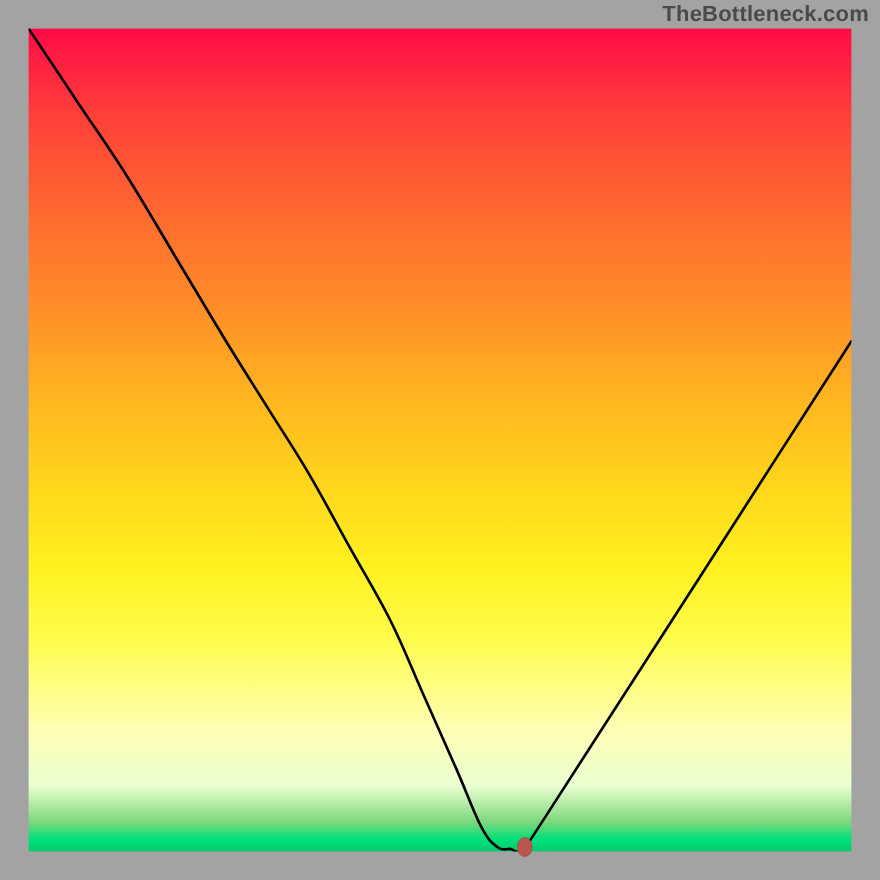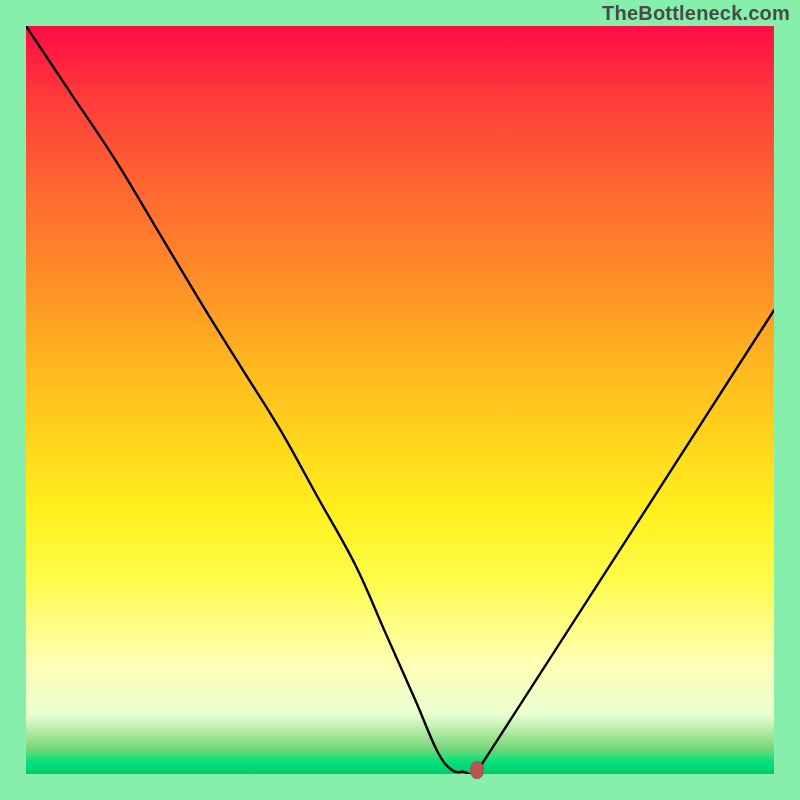--- a/index.html
+++ b/index.html
@@ -8,21 +8,21 @@
     width: 800px;
     height: 800px;
     background: #000;
     overflow: hidden;
     font-family: Arial, Helvetica, sans-serif;
   }
   .frame {
     position: relative;
     width: 800px;
     height: 800px;
-    background: #86efac;
+    background: #a3a3a3;
   }
   .watermark {
     position: absolute;
     top: 2px;
     right: 10px;
     color: #4a4a4a;
     font-size: 20px;
     font-weight: bold;
     letter-spacing: 0.2px;
     z-index: 5;

